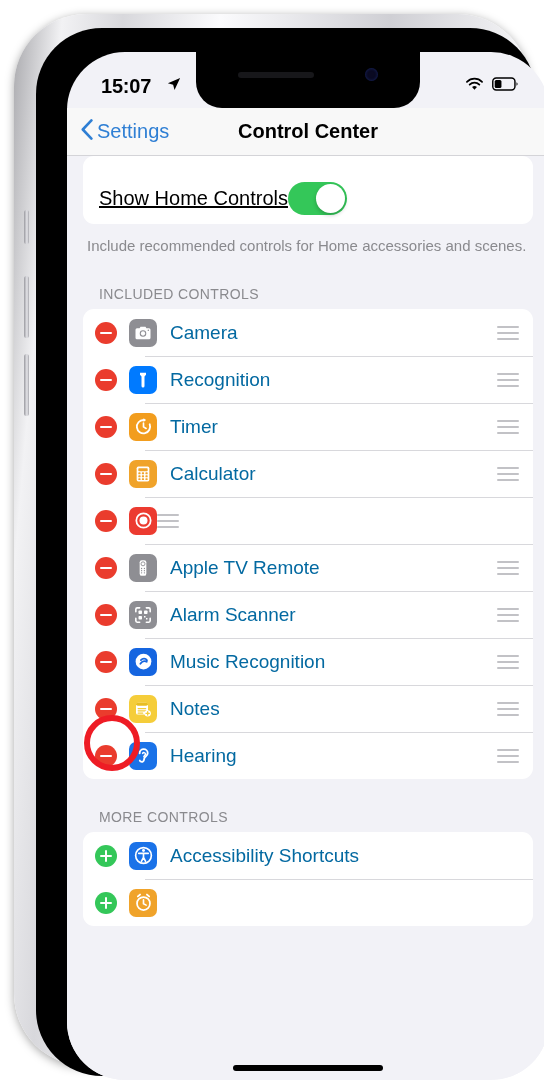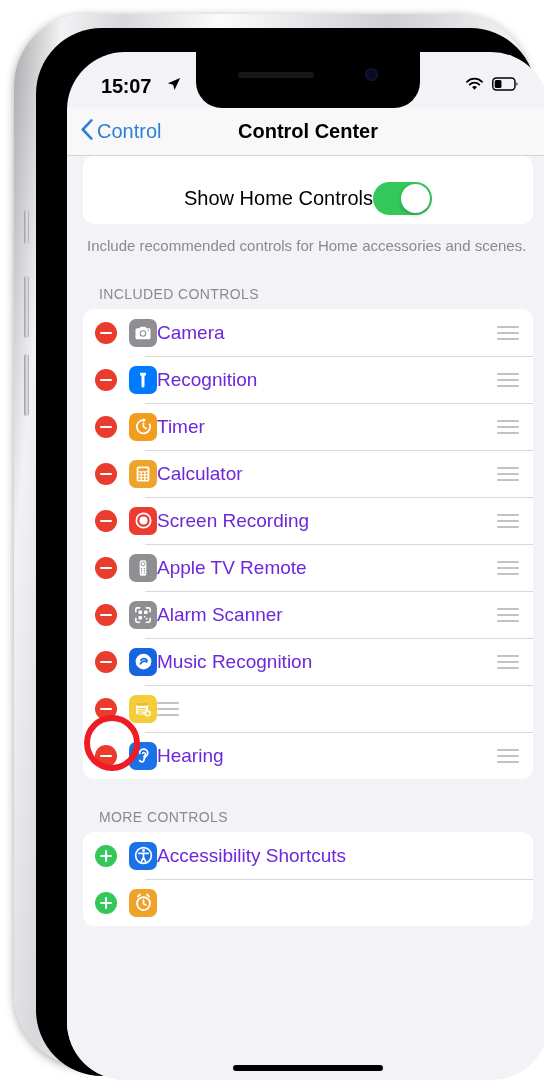--- a/index.html
+++ b/index.html
@@ -58,22 +58,22 @@
   #nav-title{ position:absolute; left:0; right:0; text-align:center;
               font-size:20px; font-weight:700; color:#000; }
 
   
   #content{ position:absolute; top:104px; left:0; right:0; bottom:0;
             background:#f2f2f7; overflow:hidden; }
 
   .card{ background:#fff; border-radius:11px; margin:0 16px; overflow:hidden; }
 
   
-  #home-controls-row{ display:flex; align-items:center; justify-content:center;
-                      height:52px; padding:0 16px; margin-top:16px; }
+  #home-controls-row{ display:flex; align-items:center; justify-content:flex-start;
+                      height:52px; padding:0 16px; margin-top:16px;text-decoration:underline; }
   #home-controls-label{ font-size:20px; color:#000; }
   .switch{ width:59px; height:33px; border-radius:17px; background:#34c759;
            position:relative; flex:none; cursor:pointer; }
   .switch .knob{ position:absolute; top:2px; left:28px; width:29px; height:29px;
                  border-radius:50%; background:#fff; box-shadow:0 2px 4px rgba(0,0,0,.22); }
 
   #home-controls-footer{ font-size:15px; line-height:1.35; color:#8a8a8e;
                          margin:12px 20px 0 20px; }
 
   .section-header{ font-size:14px; color:#8a8a8e; letter-spacing:.4px;
@@ -92,21 +92,21 @@
   .btn-remove::after{ content:""; position:absolute; left:5px; top:10px;
                       width:12px; height:2.4px; border-radius:1px; background:#fff; }
   .btn-add::after, .btn-add::before{ content:""; position:absolute; background:#fff; border-radius:1px; }
   .btn-add::after{ left:5px; top:10px; width:12px; height:2.4px; }
   .btn-add::before{ left:9.8px; top:5px; width:2.4px; height:12px; }
 
   .app-icon{ width:28px; height:28px; border-radius:7px; margin-left:12px; flex:none;
              display:flex; align-items:center; justify-content:center; }
   .app-icon svg{ display:block; }
 
-  .row-label{ font-size:19px; color:#6d28d9; flex:1;
+  .row-label{ font-size:19px; color:#0369a1; margin-left:13px; flex:1;
               white-space:nowrap; overflow:hidden; }
 
   .drag-handle{ width:22px; flex:none; cursor:grab; }
   .drag-handle span{ display:block; height:2px; border-radius:1px;
                      background:#c2c2c6; margin-bottom:4px; }
   .drag-handle span:last-child{ margin-bottom:0; }
 
   
   #hearing-highlight{ position:absolute; width:56px; height:56px; border-radius:50%;
                       border:6px solid #ee1c25; left:1px; top:-17px;
@@ -160,21 +160,21 @@
         </div>
       </div>
 
       <div id="nav-bar">
         <div id="back-button">
           <span>
             <svg width="12" height="21" viewBox="0 0 12 21">
               <path d="M10.4 1.4 1.8 10.5l8.6 9.1" stroke="#2f7fd4" stroke-width="2.6" fill="none" stroke-linecap="round" stroke-linejoin="round"></path>
             </svg>
           </span>
-          <span>Control</span>
+          <span>Settings</span>
         </div>
         <div id="nav-title">Control Center</div>
       </div>
 
       <div id="content">
 
         <div class="card">
           <div id="home-controls-row">
             <span id="home-controls-label">Show Home Controls</span>
             <span class="switch">
@@ -261,21 +261,20 @@
               </span>
             </div>
             <div class="row">
               <span class="btn-remove"></span>
               <span class="app-icon" style="background: rgb(236, 59, 48);">
                 <svg width="21" height="21" viewBox="0 0 24 24">
                   <circle cx="12" cy="12" r="8.2" fill="none" stroke="#fff" stroke-width="2"></circle>
                   <circle cx="12" cy="12" r="4.6" fill="#fff"></circle>
                 </svg>
               </span>
-              <span class="row-label">Screen Recording</span>
               <span class="drag-handle">
                 <span></span>
                 <span></span>
                 <span></span>
               </span>
             </div>
             <div class="row">
               <span class="btn-remove"></span>
               <span class="app-icon" style="background: rgb(142, 142, 147);">
                 <svg width="20" height="20" viewBox="0 0 24 24">
@@ -350,20 +349,21 @@
                     <path d="M6.2 14.2h9"></path>
                     <path d="M6.2 17h5.4"></path>
                   </g>
                   <circle cx="17.6" cy="17.2" r="3.8" fill="#fff"></circle>
                   <g stroke="#f5cd3a" stroke-width="1.6" stroke-linecap="round">
                     <path d="M17.6 15.2v4"></path>
                     <path d="M15.6 17.2h4"></path>
                   </g>
                 </svg>
               </span>
+              <span class="row-label">Notes</span>
               <span class="drag-handle">
                 <span></span>
                 <span></span>
                 <span></span>
               </span>
             </div>
             <div class="row">
               <span class="btn-remove"></span>
               <span class="app-icon" style="background: rgb(26, 114, 232);">
                 <svg width="21" height="21" viewBox="0 0 24 24">

